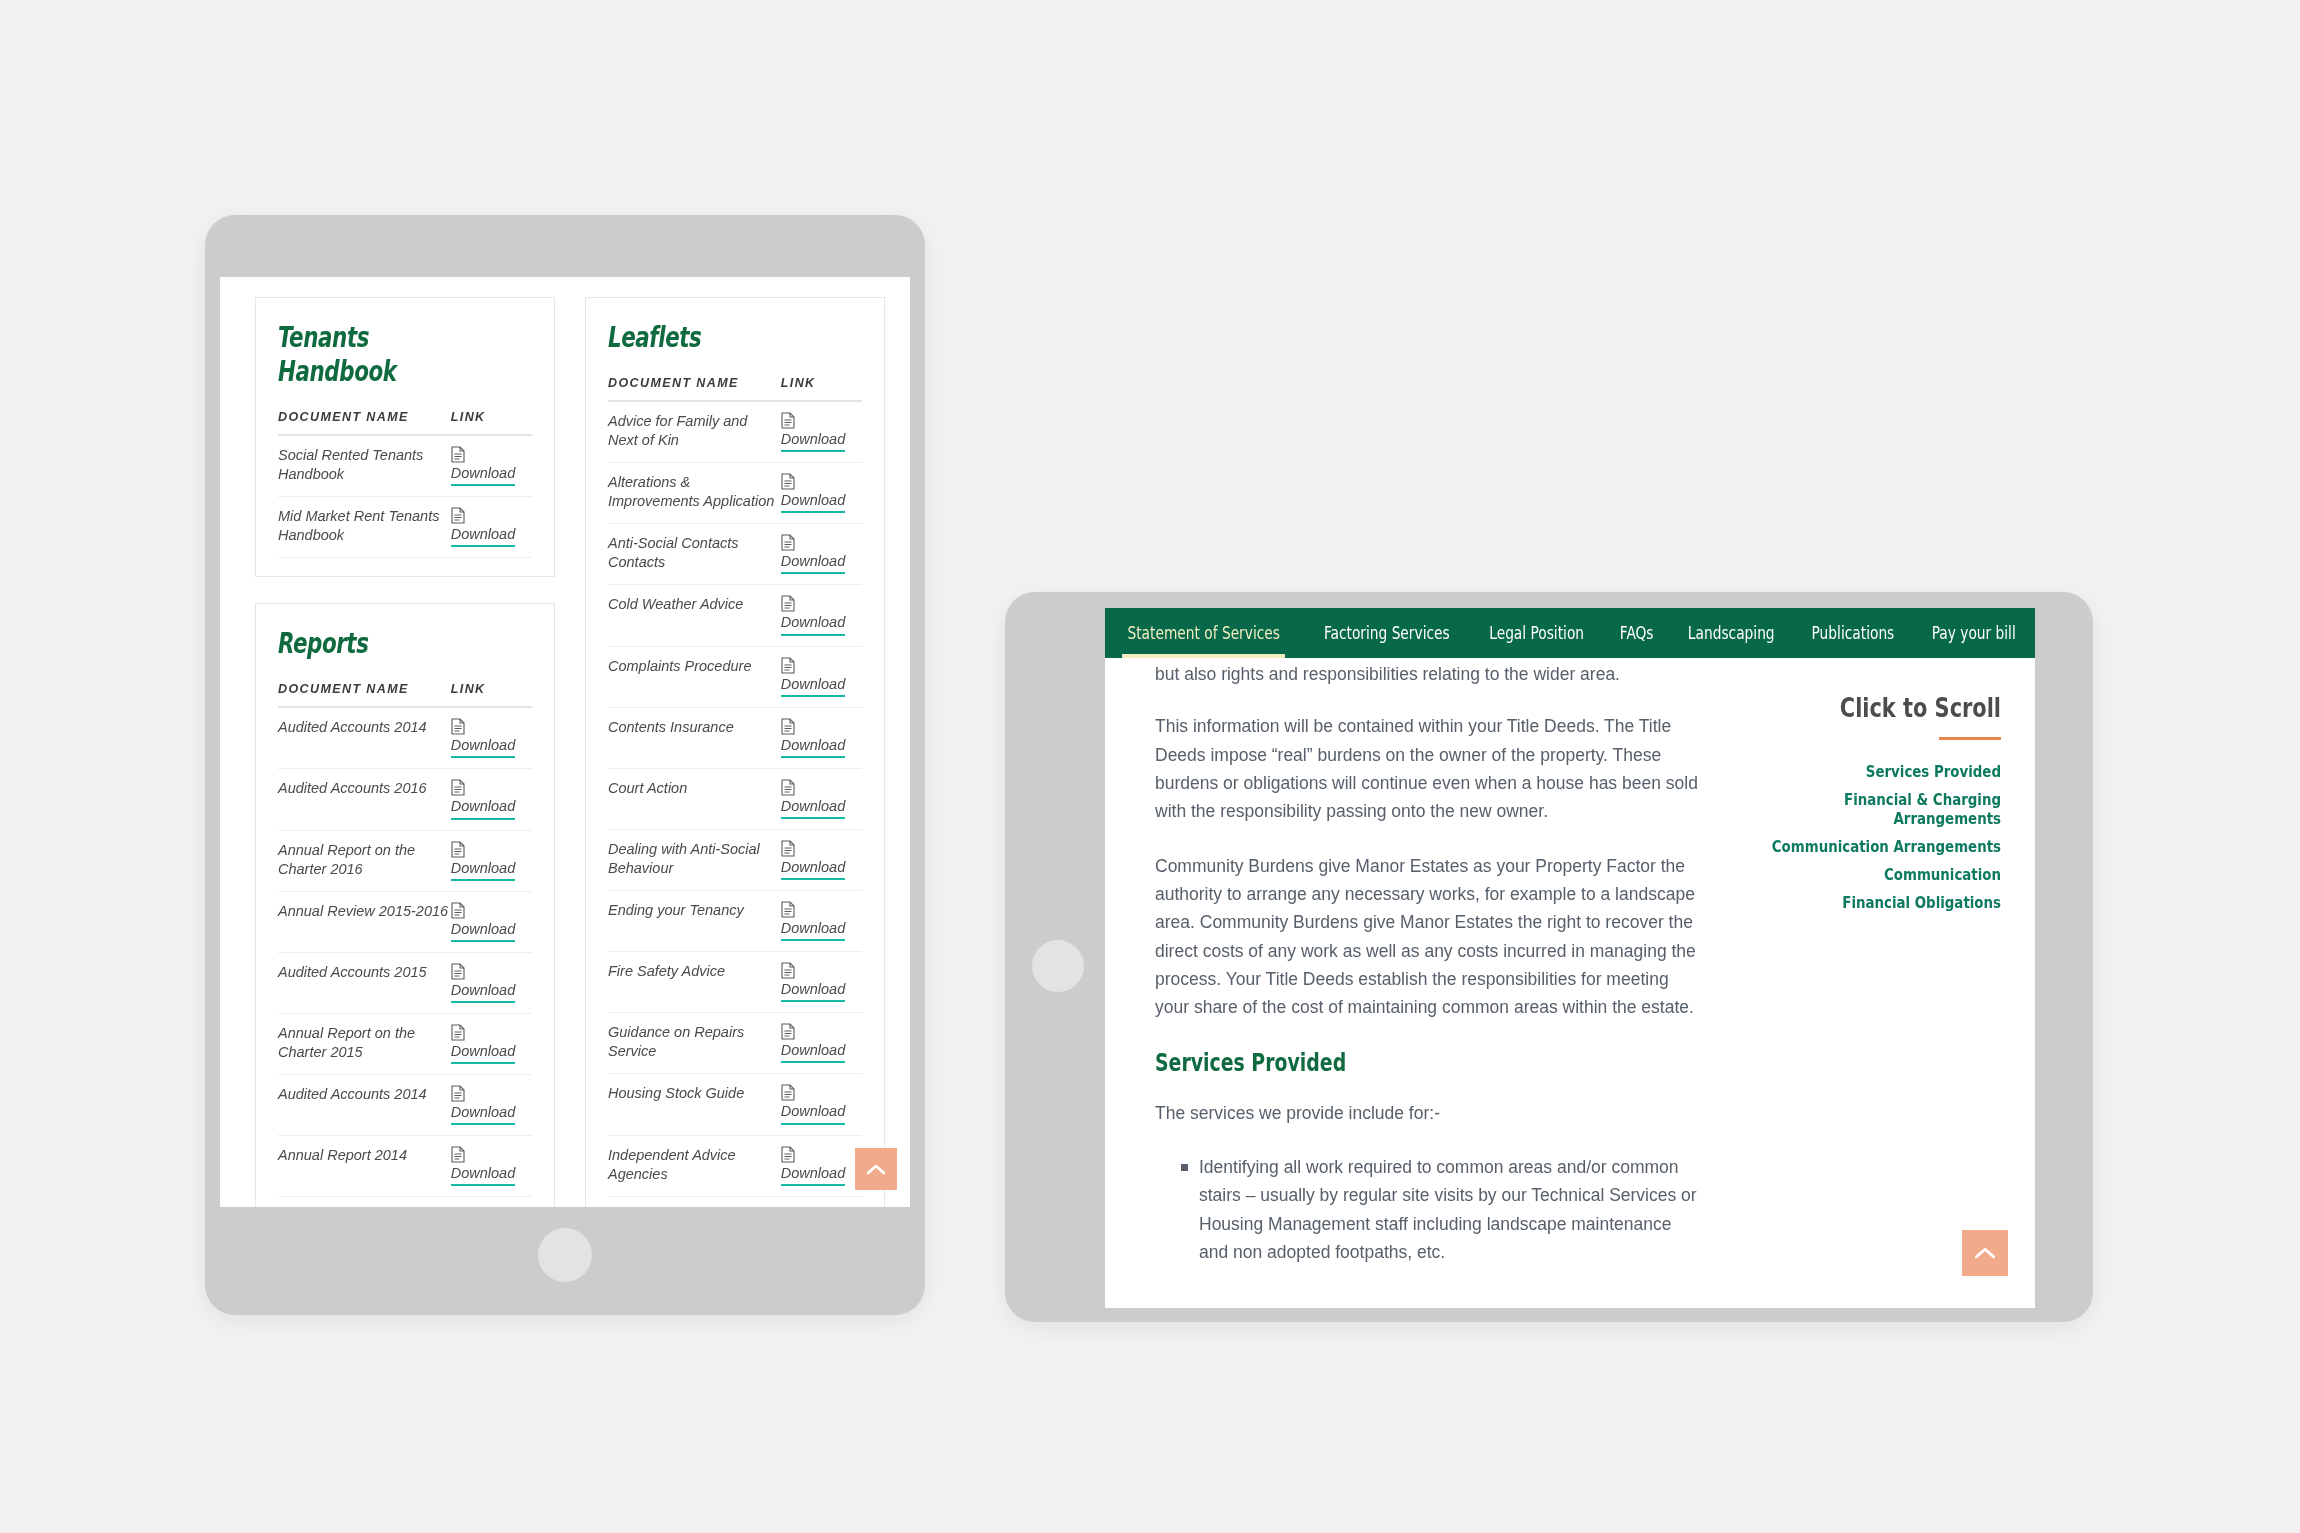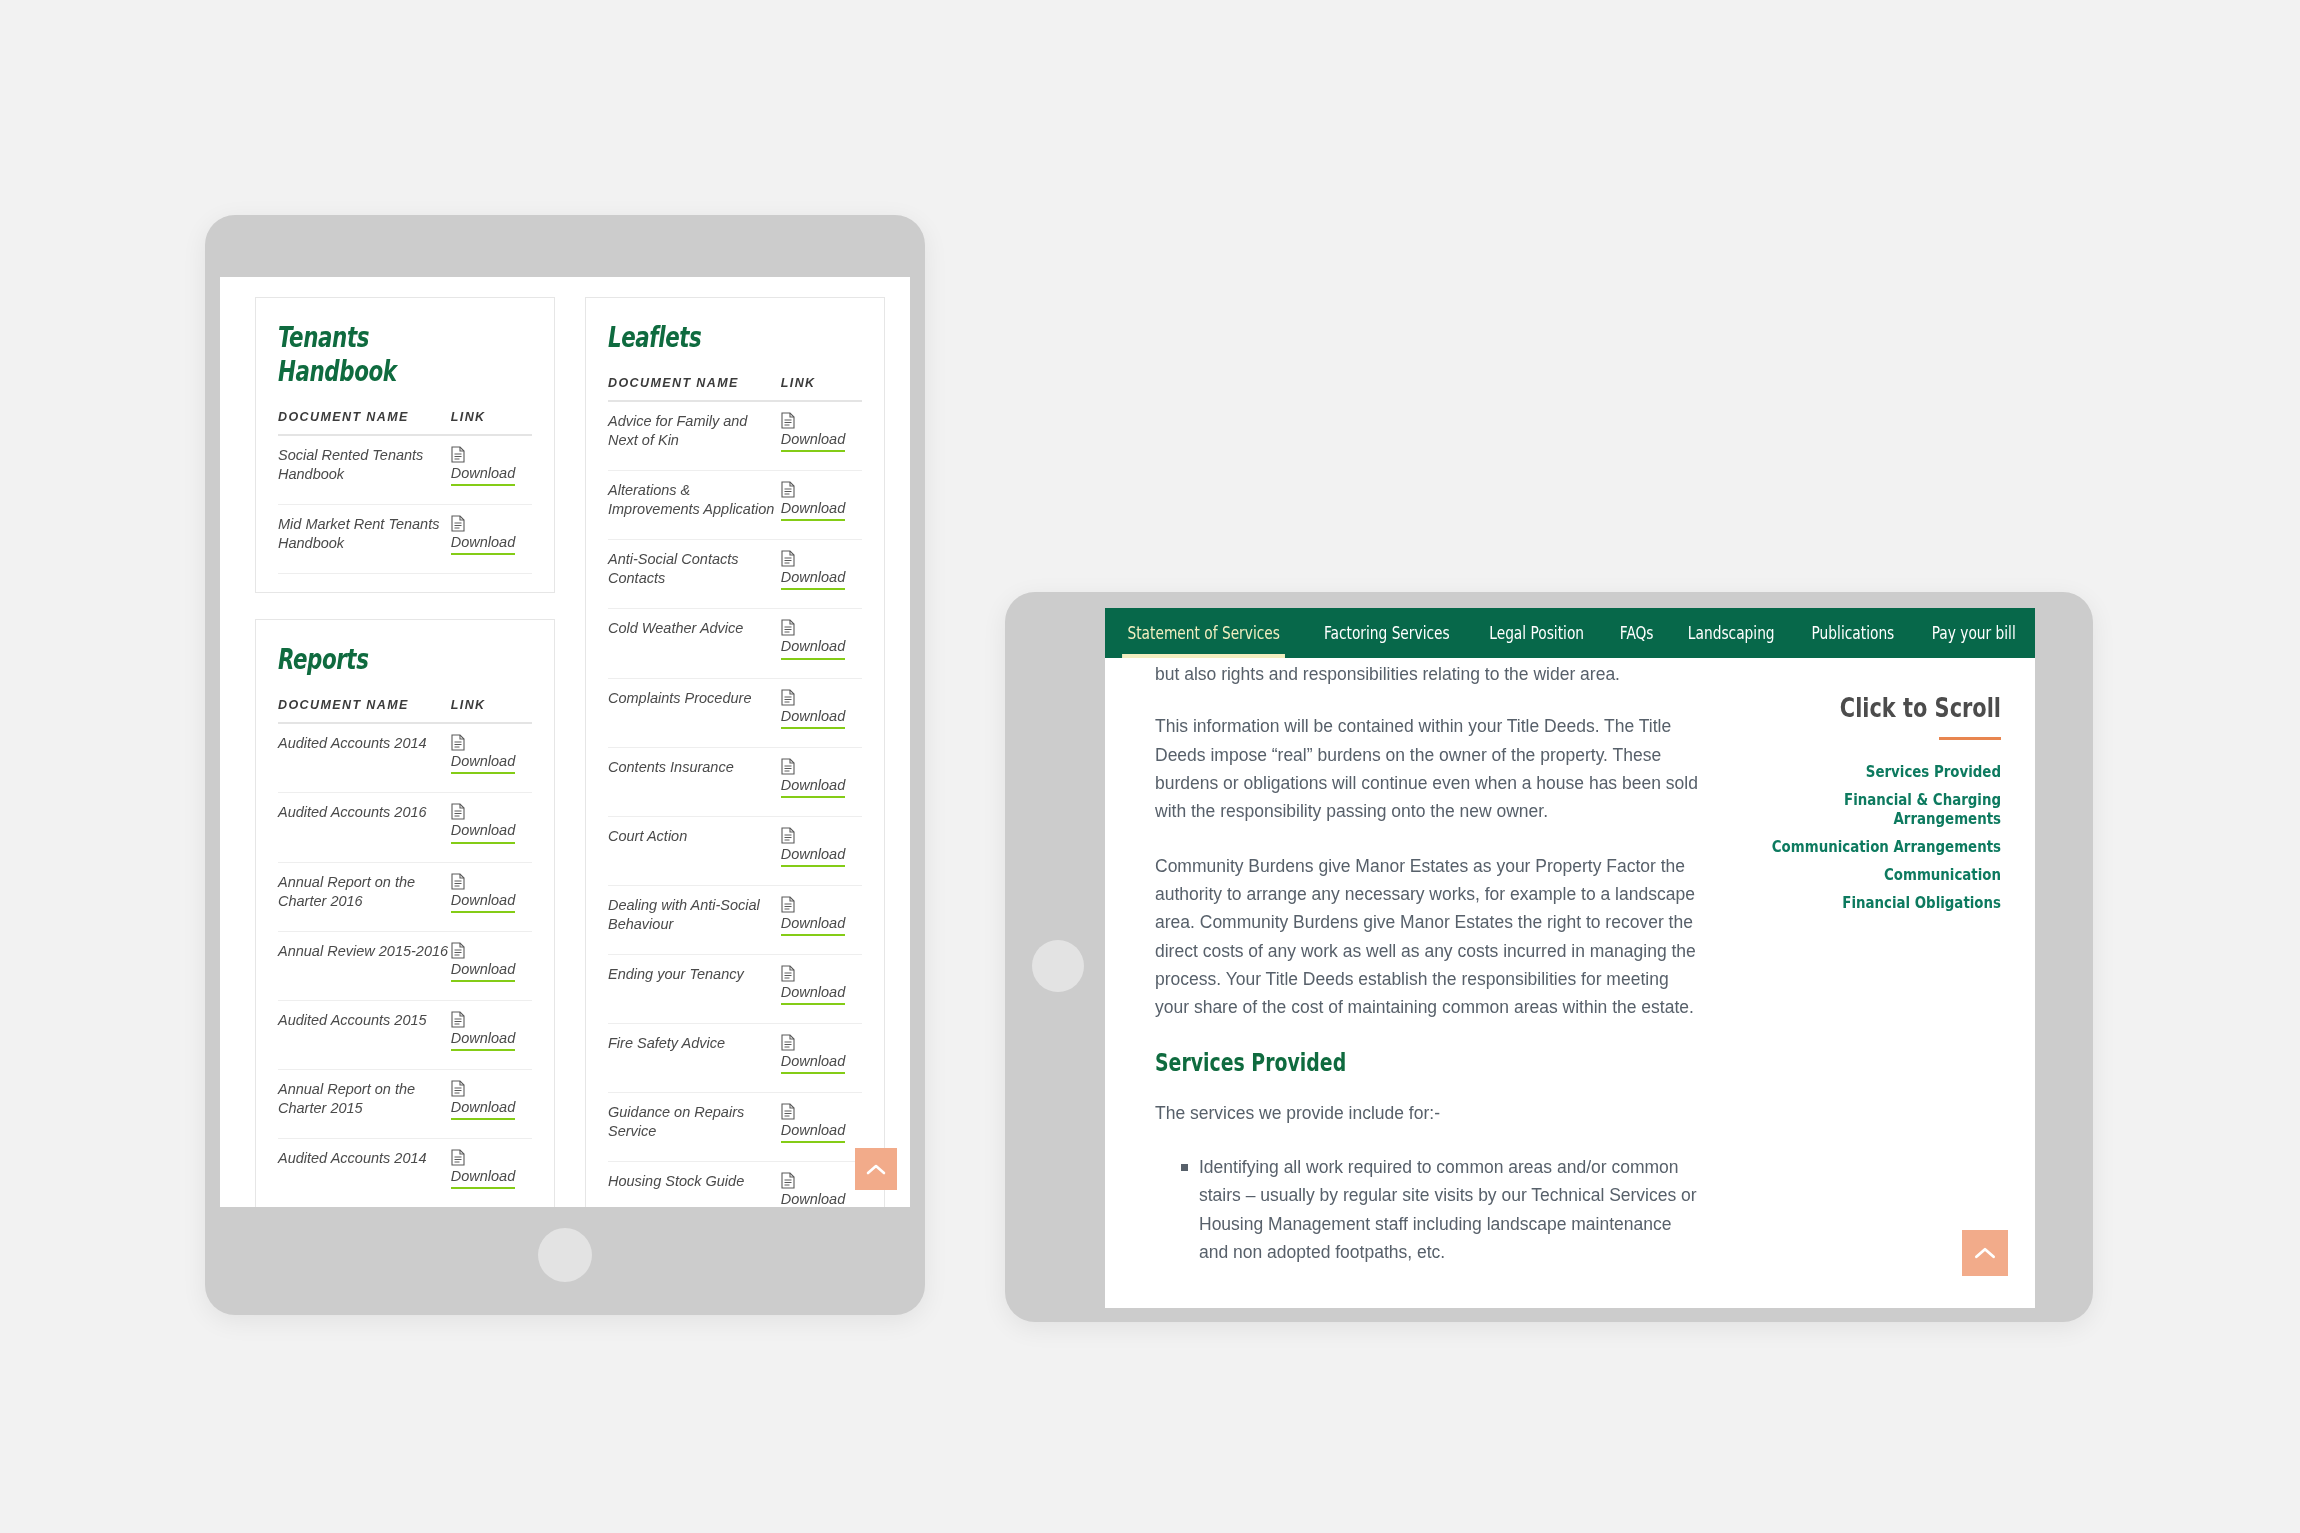--- a/index.html
+++ b/index.html
@@ -72,41 +72,41 @@
     font-size: 12.5px;
     font-weight: 700;
     letter-spacing: 1.4px;
     color: #3b3b3b;
     padding: 0 0 10px 0;
     border-bottom: 2px solid #e4e4e4;
     vertical-align: bottom;
   }
   table.doc-table th.col-name { width: 68%; }
   table.doc-table td {
-    padding: 10px 0 18px 0;
+    padding: 10px 0 10px 0;
     border-bottom: 1px solid #eeeeee;
     font-size: 14.5px;
     color: #4a4a4a;
     line-height: 1.32;
     vertical-align: top;
   }
   table.doc-table tr:last-child td { border-bottom: 1px solid #eeeeee; }
   .dl-cell { text-align: left; white-space: nowrap; }
   .file-icon {
     display: block;
     width: 14px; height: 17px;
     line-height: 1;
   }
   .dl-link {
     display: inline-block;
     margin-top: 1px;
     font-size: 14.5px;
     color: #4a4a4a;
     text-decoration: none;
-    border-bottom: 2px solid #84cc16;
+    border-bottom: 2px solid #14b8a6;
     padding-bottom: 1px;
   }
 
   
   .scroll-top {
     position: absolute;
     width: 42px; height: 42px;
     background: #f2ab8a;
     display: flex; align-items: center; justify-content: center;
   }

